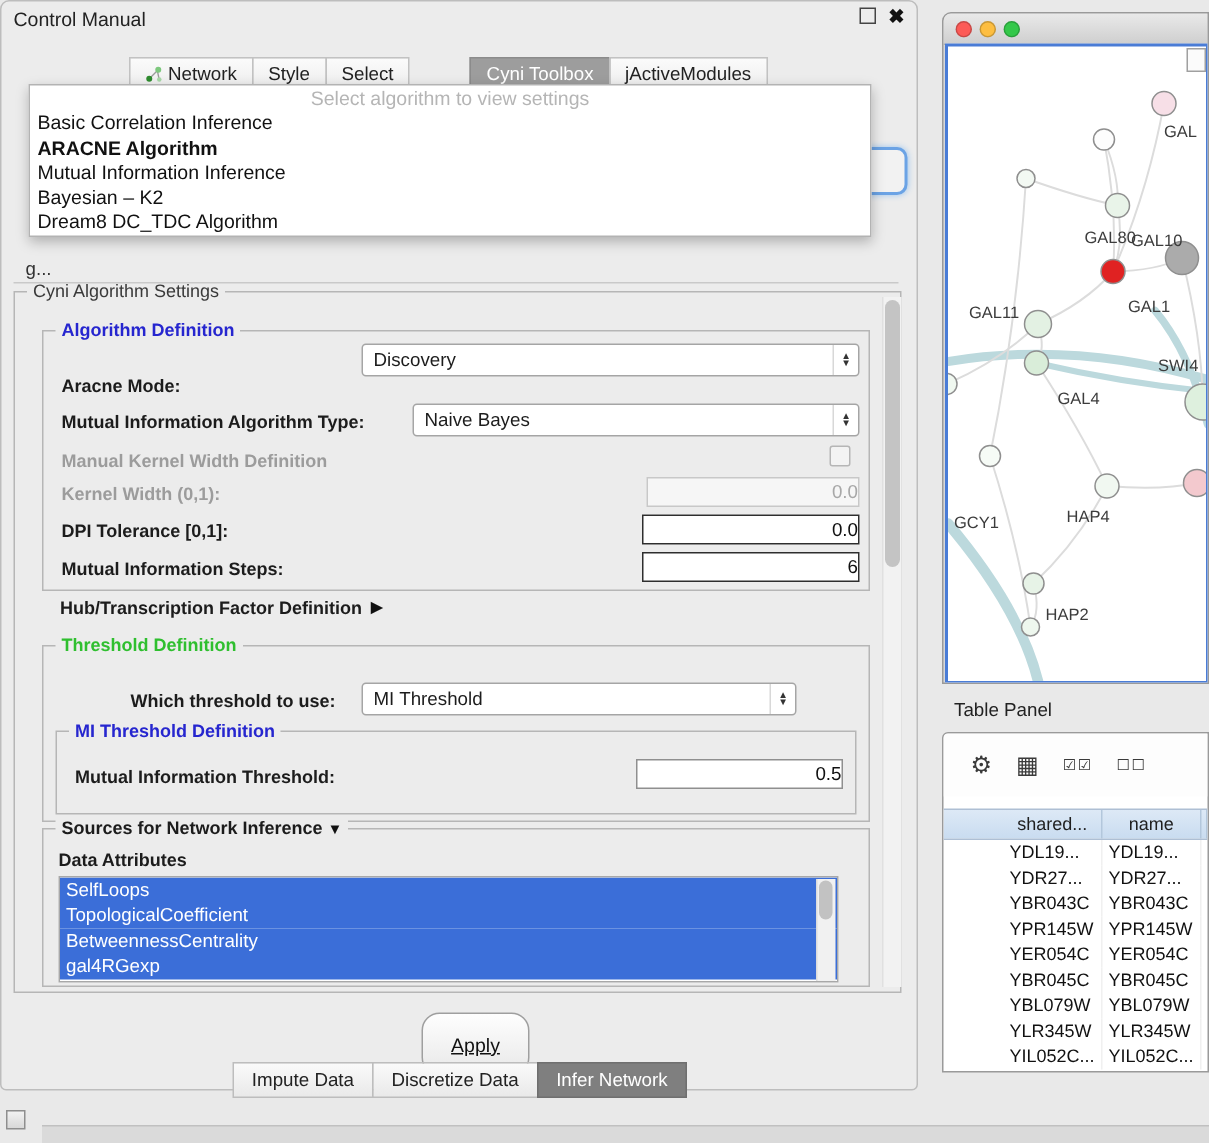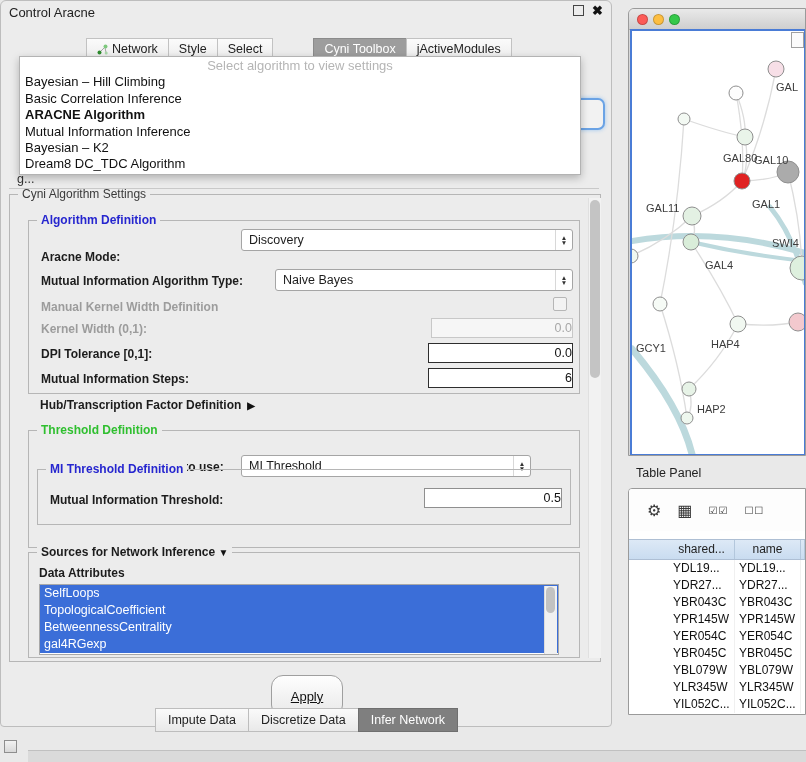--- a/index.html
+++ b/index.html
@@ -54,21 +54,21 @@
   .hubrow{position:absolute;font-size:12px;font-weight:bold;color:#1c1c1c;display:flex;gap:6px;align-items:center;}
   
   .attrlist{position:absolute;background:#fff;border:1px solid #a8a8a8;overflow:hidden;box-sizing:border-box;}
   .attr-item{height:17px;line-height:17px;font-size:12.5px;color:#fff;background:#3b6ed8;padding-left:4px;}
   .list-scroll{position:absolute;right:1px;top:1px;width:12px;height:69px;background:#f1f1f1;border-left:1px solid #dcdcdc;}
   .list-thumb{position:absolute;left:1px;top:1px;width:9px;height:26px;background:#c2c2c2;border-radius:5px;}
   
   .sb-track{position:absolute;left:578px;top:3px;width:12px;height:460px;background:#f2f2f2;border-left:1px solid #e0e0e0;}
   .sb-thumb{position:absolute;left:1px;top:2px;width:10px;height:178px;background:#c4c4c4;border-radius:5px;}
   
-  .apply{position:absolute;left:270px;top:674px;width:72px;height:42px;border:1px solid #9f9f9f;
+  .apply{position:absolute;left:280px;top:674px;width:72px;height:42px;border:1px solid #9f9f9f;
          border-radius:12px;background:linear-gradient(#fefefe,#e8e8e8);font-size:13px;color:#111;
          font-family:"Liberation Sans",sans-serif;text-decoration:underline;}
   .btabs{position:absolute;left:0;top:707px;width:612px;display:flex;justify-content:center;}
   .btab{padding:4px 12px;font-size:12.5px;background:linear-gradient(#fafafa,#e9e9e9);
         border:1px solid #bdbdbd;margin-left:-1px;color:#222;}
   .btab.sel{background:#7f7f7f;color:#fff;border-color:#6f6f6f;}
   
   .netwin{position:absolute;left:628px;top:8px;width:178px;height:448px;background:#d8d8d8;
           border:1px solid #9a9a9a;border-radius:6px 0 0 0;box-sizing:border-box;overflow:hidden;}
   .net-titlebar{position:absolute;left:0;top:0;width:100%;height:20px;
@@ -101,21 +101,21 @@
   .mini-icon{position:absolute;left:4px;top:740px;width:13px;height:13px;border:1px solid #8e8e8e;
              background:linear-gradient(#f2f2f2,#d8d8d8);box-sizing:border-box;}
   .bottom-strip{position:absolute;left:28px;top:750px;width:778px;height:12px;background:#dadada;
                 border-top:1px solid #c0c0c0;box-sizing:border-box;}
 </style>
 </head>
 <body>
 
 <div class="cp">
   <div class="cp-titlebar">
-    <span class="cp-title">Control Aracne</span>
+    <span class="cp-title">Control Manual</span>
     <span class="cp-icons">
       <span class="float-box"></span>
       <span class="close-x">✖</span>
     </span>
   </div>
 
   <div class="tabbar">
       <div class="tab">
         <span class="tabicon">
           <svg width="11" height="11" viewBox="0 0 11 11">
@@ -141,21 +141,20 @@
       </div>
     </div>
 
   <span class="frag">g...</span>
   <div class="fragline"></div>
   <div class="focusring"></div>
 
   <div class="popup">
     <div class="p-placeholder">Select algorithm to view settings</div>
     <div>
-        <div class="pitem">Bayesian – Hill Climbing</div>
         <div class="pitem">Basic Correlation Inference</div>
         <div class="pitem bold">ARACNE Algorithm</div>
         <div class="pitem">Mutual Information Inference</div>
         <div class="pitem">Bayesian – K2</div>
         <div class="pitem">Dream8 DC_TDC Algorithm</div>
       </div>
   </div>
 
   <div class="grp" style="left:8px;top:193px;width:592px;height:468px;">
     <span class="legend plain">Cyni Algorithm Settings</span>
@@ -204,21 +203,21 @@
 
       <span class="lbl" style="left:58px;top:29px;">Which threshold to use:</span>
       <div class="combo" style="left:212px;top:24px;width:290px;">
         <span>MI Threshold</span>
         <span class="stp">
             <span>▲</span>
             <span>▼</span>
           </span>
       </div>
 
-      <div class="grp" style="left:8px;top:38px;width:534px;height:56px;">
+      <div class="grp" style="left:8px;top:56px;width:534px;height:56px;">
         <span class="legend blue">MI Threshold Definition</span>
         <span class="lbl" style="left:12px;top:23px;">Mutual Information Threshold:</span>
         <input class="fld" style="left: 386px; top: 18px; width: 138px;" readonly="" value="0.5">
       </div>
     </div>
 
     <div class="grp" style="left:18px;top:357px;width:552px;height:106px;">
       <span class="legend darkbold">
         <span>Sources for Network Inference</span>
         <span class="tri">▼</span>

